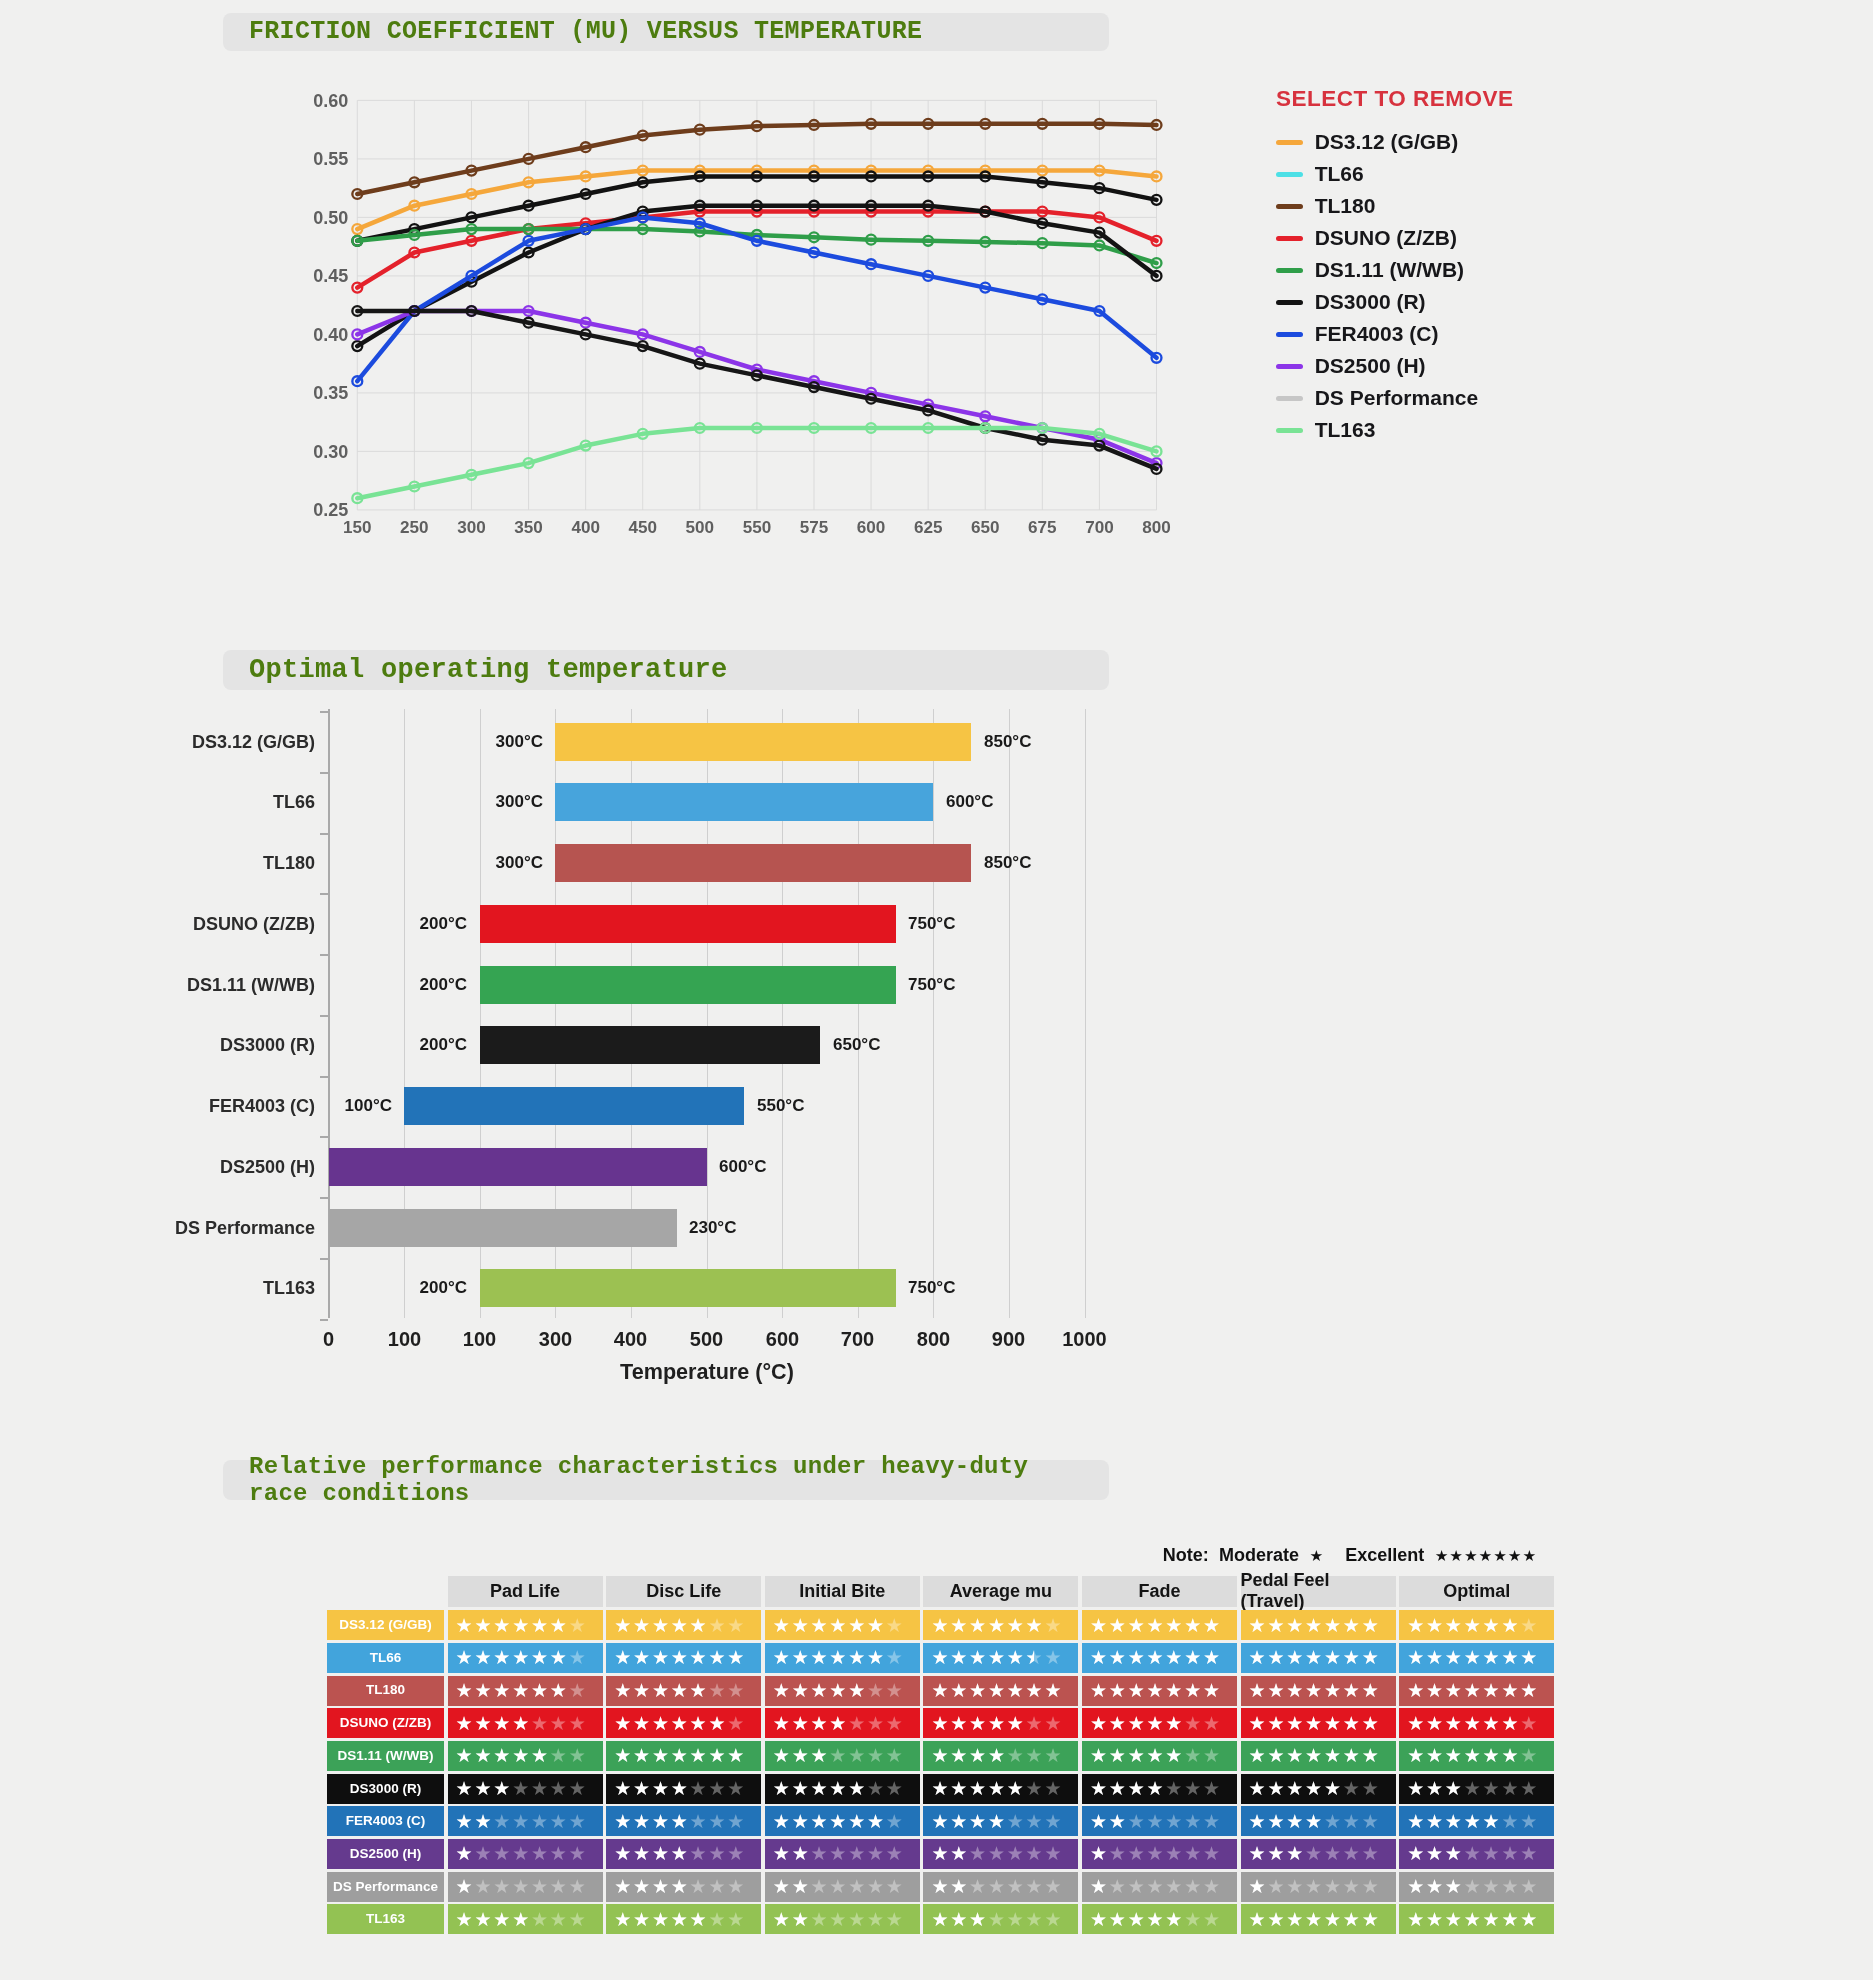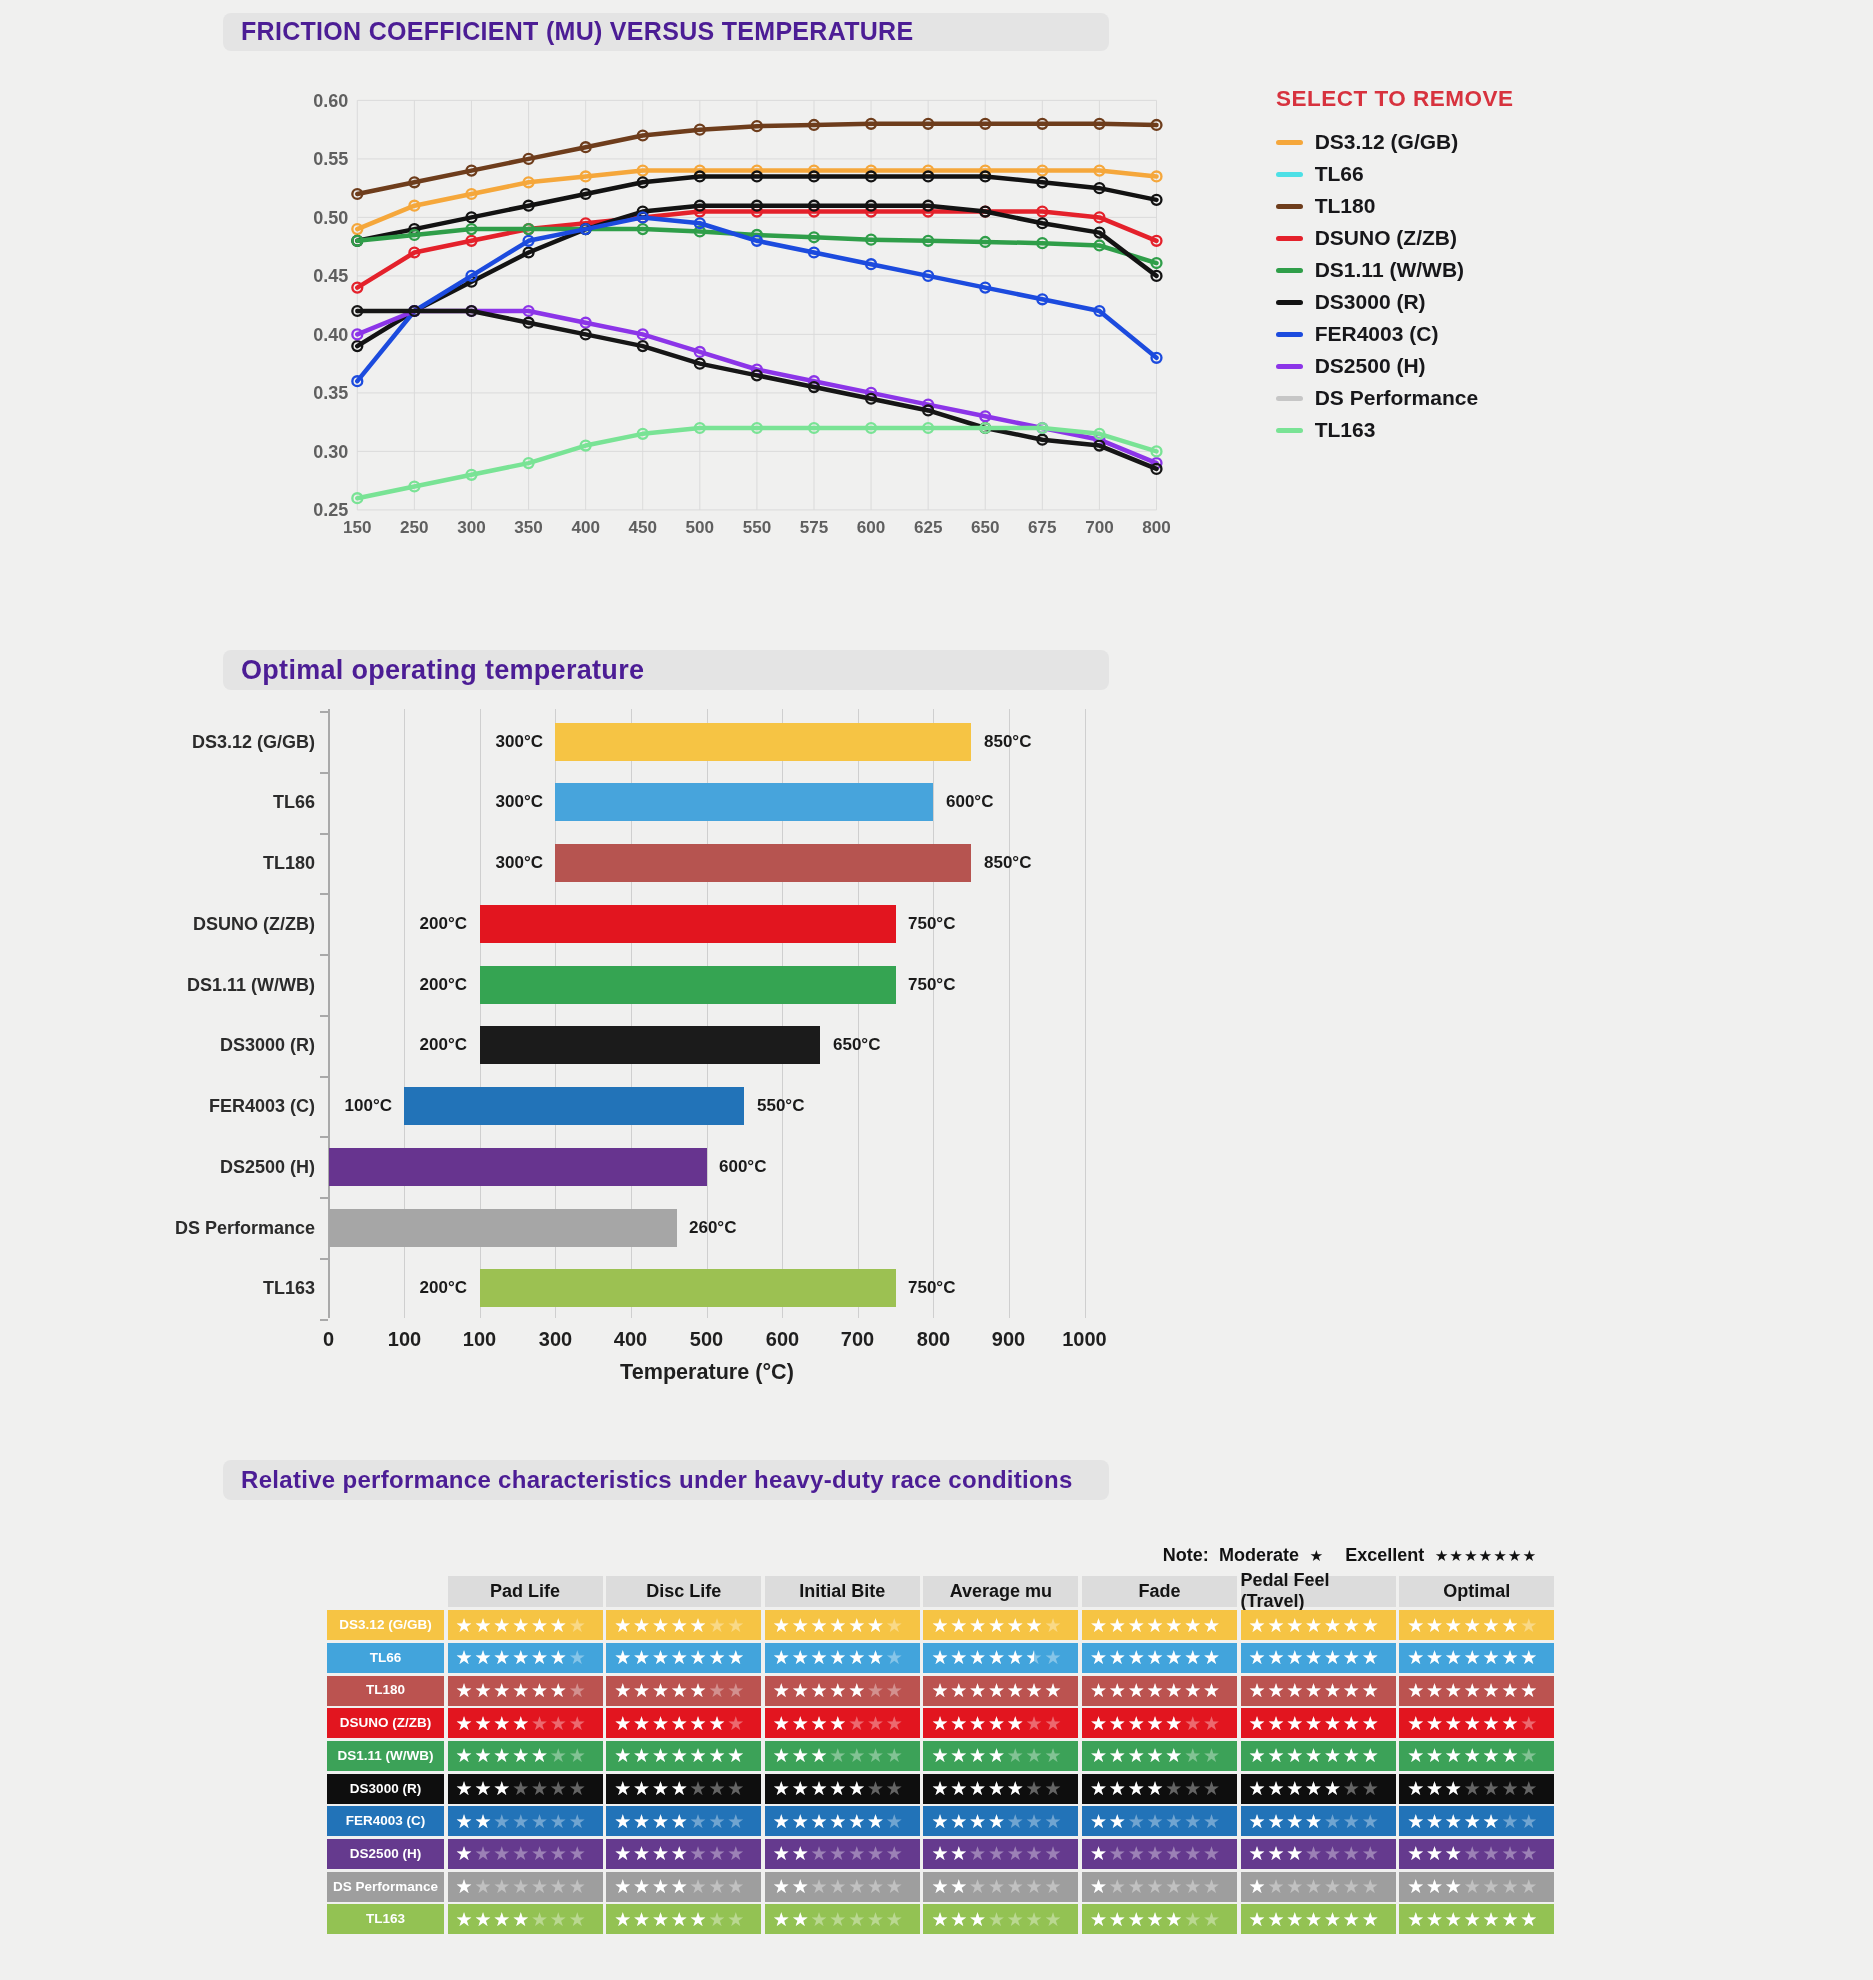--- a/index.html
+++ b/index.html
@@ -1,19 +1,19 @@
 <!DOCTYPE html>
 <html style="font-size:14.4px"><head>
 <meta charset="utf-8">
 <style>
   html,body{margin:0;padding:0;}
   body{width:1874px;height:1980px;background:#f0f0ef;font-family:"Liberation Sans",sans-serif;position:relative;overflow:hidden;}
   #page{position:absolute;inset:0;}
   .pill{position:absolute;background:#e4e4e4;border-radius:8px;display:flex;align-items:center;padding-left:18px;box-sizing:border-box;}
-  .pill h2{margin:0;color:#4c1d95;font-weight:bold;letter-spacing:0.3px;}
+  .pill h2{margin:8px;color:#4d7c0f;font-weight:bold;letter-spacing:0.3px;font-family:Liberation Mono, monospace;}
   #pill1{left:223px;top:12.6px;width:886px;height:38px;}
   #pill1 h2{font-size:25px;}
   #pill2{left:223px;top:650px;width:886px;height:40px;}
   #pill2 h2{font-size:27px;}
   #pill3{left:223px;top:1460px;width:886px;height:40px;}
   #pill3 h2{font-size:24px;}
   #line-chart{position:absolute;left:270px;top:59px;}
   #legend{position:absolute;left:1276px;top:86px;width:288px;}
   #legend .legend-title{color:#d7323e;font-size:22.5px;font-weight:bold;letter-spacing:0.5px;margin-bottom:14.4px;}
   .legend-item{display:flex;align-items:center;height:32px;cursor:pointer;}
@@ -374,21 +374,21 @@
       <div class="bval" style="left: 833px; top: 1035px;">650°C</div>
       <div class="bar" style="left: 404px; top: 1087px; width: 340px; height: 38px; background: rgb(34, 115, 184);"></div>
       <div class="brow-label" style="left: 90px; top: 1096px; width: 225px;">FER4003 (C)</div>
       <div class="bval" style="right: 1482px; top: 1096px;">100°C</div>
       <div class="bval" style="left: 757px; top: 1096px;">550°C</div>
       <div class="bar" style="left: 329px; top: 1148px; width: 378px; height: 38px; background: rgb(103, 52, 143);"></div>
       <div class="brow-label" style="left: 90px; top: 1157px; width: 225px;">DS2500 (H)</div>
       <div class="bval" style="left: 719px; top: 1157px;">600°C</div>
       <div class="bar" style="left: 329px; top: 1209px; width: 348px; height: 38px; background: rgb(166, 166, 166);"></div>
       <div class="brow-label" style="left: 90px; top: 1218px; width: 225px;">DS Performance</div>
-      <div class="bval" style="left: 689px; top: 1218px;">260°C</div>
+      <div class="bval" style="left: 689px; top: 1218px;">230°C</div>
       <div class="bar" style="left: 480px; top: 1269px; width: 416px; height: 38px; background: rgb(156, 193, 82);"></div>
       <div class="brow-label" style="left: 90px; top: 1278px; width: 225px;">TL163</div>
       <div class="bval" style="right: 1407px; top: 1278px;">200°C</div>
       <div class="bval" style="left: 908px; top: 1278px;">750°C</div>
       <div class="bxtitle" style="left: 329px; top: 1359px; width: 756px;">Temperature (°C)</div>
     </div>
 
   <div class="pill" id="pill3">
     <h2>Relative performance characteristics under heavy-duty race conditions</h2>
   </div>

